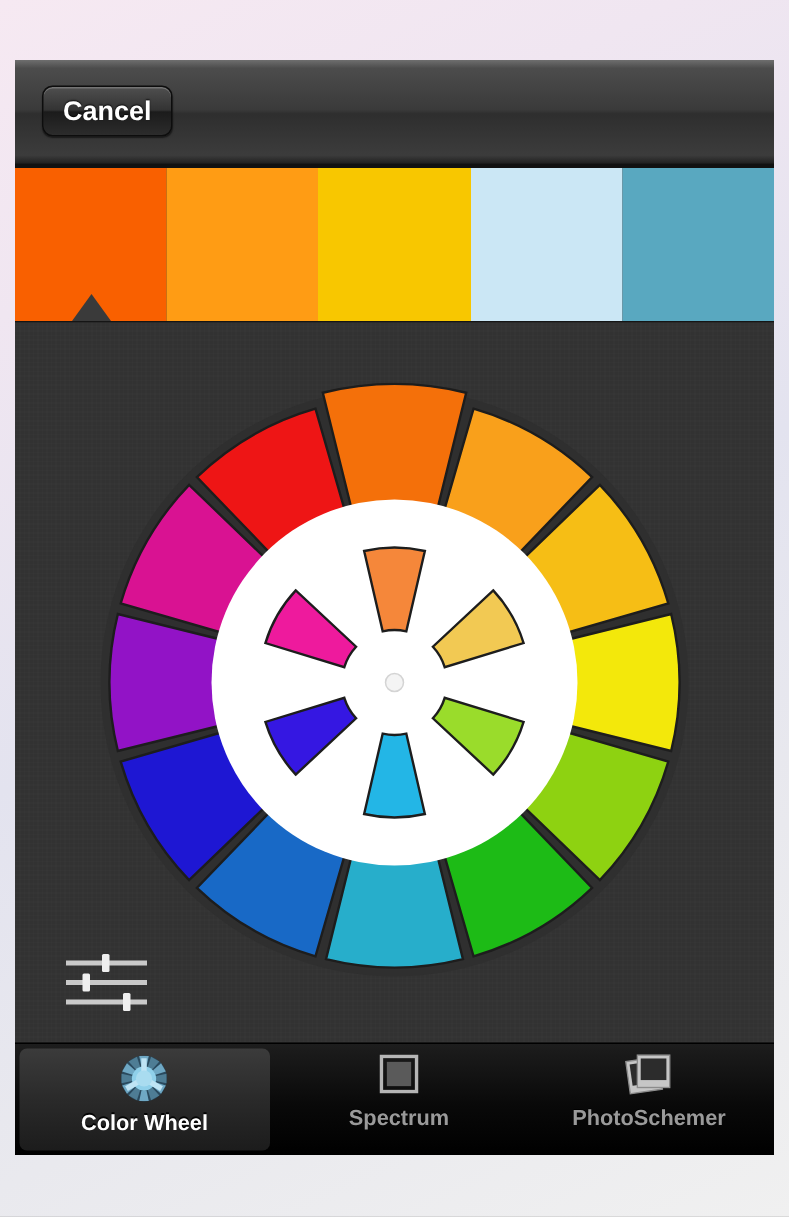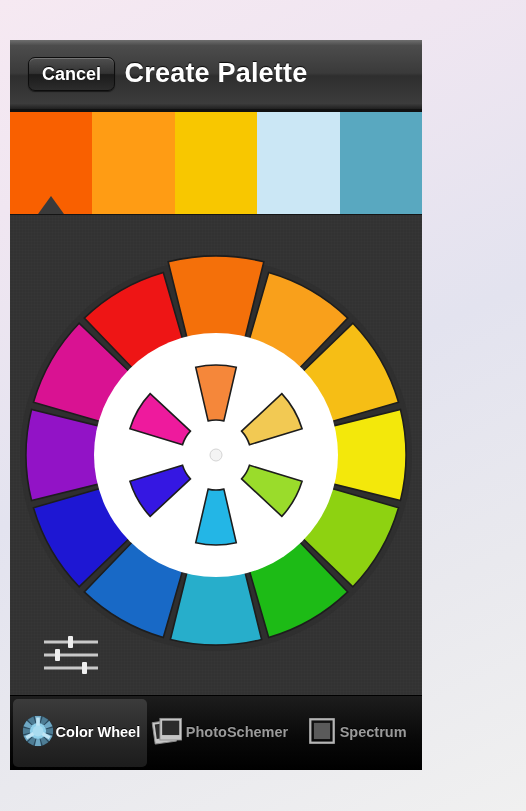--- a/index.html
+++ b/index.html
@@ -7,21 +7,21 @@
     width:526px;height:811px;overflow:hidden;
     font-family:"Liberation Sans",sans-serif;
     background:linear-gradient(150deg,#f3e6ef 0%,#efe7f0 25%,#e7e6ef 55%,#e9e9ec 80%,#eeeeee 100%);
     position:relative;
   }
   #frame{
     position:absolute;left:0;top:0;width:526px;height:811px;
     background:linear-gradient(155deg,#f6e9f2 0%,#f0e6f1 20%,#e3e3ef 50%,#e9e9ee 75%,#f0f0f0 100%);
   }
   #app{
-    position:absolute;left:10px;top:40px;width:412px;height:730px;
+    position:absolute;left:10px;top:40px;width:506px;height:730px;
     background:#2b2b2b;overflow:hidden;
   }
 
   
   #navbar{
     position:relative;height:70px;width:100%;
     background:linear-gradient(180deg,#6e6e6e 0%,#4c4c4c 8%,#3a3a3a 48%,#2e2e2e 52%,#3c3c3c 92%,#202020 100%);
     border-bottom:1px solid #111;
     box-sizing:border-box;
   }
@@ -71,21 +71,21 @@
     position:absolute;left:30px;bottom:18px;width:62px;height:44px;cursor:pointer;
   }
 
   
   #tabbar{
     position:relative;display:flex;height:74px;width:100%;
     background:linear-gradient(180deg,#1d1d1d 0%,#090909 55%,#000 100%);
     border-top:1px solid #000;
   }
   .tab{
-    flex:1;display:flex;flex-direction:row;align-items:center;justify-content:center;
+    flex:1;display:flex;flex-direction:column;align-items:center;justify-content:flex-start;
     padding-bottom:5px;cursor:pointer;position:relative;
   }
   .tab.active{
     background:linear-gradient(180deg,#3b3b3b 0%,#2a2a2a 50%,#1c1c1c 100%);
     border-radius:5px;margin:3px;
   }
   .tab .ticon{height:40px;display:flex;align-items:center;justify-content:center;}
   .tab .tlabel{
     font-size:14.5px;font-weight:bold;color:#9a9a9a;
     text-shadow:0 -1px 0 rgba(0,0,0,.9);margin-top:2px;
@@ -93,21 +93,20 @@
   .tab.active .tlabel{color:#ffffff;}
 </style>
 </head>
 <body>
 
 <div id="frame">
   <div id="app">
 
     <div id="navbar">
       <div class="navbtn" id="cancel-btn">Cancel</div>
-      <div id="nav-title">Create Palette</div>
     </div>
 
     <div id="palette">
         <div class="swatch" style="background: rgb(249, 96, 0);">
           <div class="marker"></div>
         </div>
         <div class="swatch" style="background: rgb(255, 156, 20);"></div>
         <div class="swatch" style="background: rgb(248, 199, 0);"></div>
         <div class="swatch" style="background: rgb(203, 231, 245);"></div>
         <div class="swatch" style="background: rgb(89, 168, 192);"></div>
@@ -174,33 +173,33 @@
               <line x1="20" y1="20" x2="32.99038105676658" y2="27.5" stroke="#bfe4f4" stroke-width="4"></line>
               <line x1="20" y1="20" x2="7.00961894323342" y2="27.5" stroke="#bfe4f4" stroke-width="4"></line>
               <circle cx="20" cy="20" r="6" fill="#a9dcf0"></circle>
             </svg>
           </div>
           <div class="tlabel">Color Wheel</div>
         </div>
         <div class="tab">
           <div class="ticon">
             <svg viewBox="0 0 40 40" width="36" height="36">
+              <rect x="7" y="7" width="26" height="26" fill="none" stroke="#b5b5b5" stroke-width="2.5"></rect>
+              <rect x="11" y="11" width="18" height="18" fill="#5a5a5a"></rect>
+            </svg>
+          </div>
+          <div class="tlabel">Spectrum</div>
+        </div>
+        <div class="tab">
+          <div class="ticon">
+            <svg viewBox="0 0 40 40" width="36" height="36">
               <rect x="4" y="9" width="24" height="24" fill="#c6c6c6" stroke="#8c8c8c" transform="rotate(-8 16 21)"></rect>
               <rect x="6.5" y="11.5" width="19" height="16" fill="#2c2c2c" transform="rotate(-8 16 21)"></rect>
               <rect x="11" y="6" width="24" height="24" fill="#c6c6c6" stroke="#8c8c8c" transform="rotate(0 23 18)"></rect>
               <rect x="13.5" y="8.5" width="19" height="16" fill="#2c2c2c" transform="rotate(0 23 18)"></rect>
             </svg>
           </div>
           <div class="tlabel">PhotoSchemer</div>
         </div>
-        <div class="tab">
-          <div class="ticon">
-            <svg viewBox="0 0 40 40" width="36" height="36">
-              <rect x="7" y="7" width="26" height="26" fill="none" stroke="#b5b5b5" stroke-width="2.5"></rect>
-              <rect x="11" y="11" width="18" height="18" fill="#5a5a5a"></rect>
-            </svg>
-          </div>
-          <div class="tlabel">Spectrum</div>
-        </div>
       </div>
 
   </div>
 </div>
 
 </body></html>

